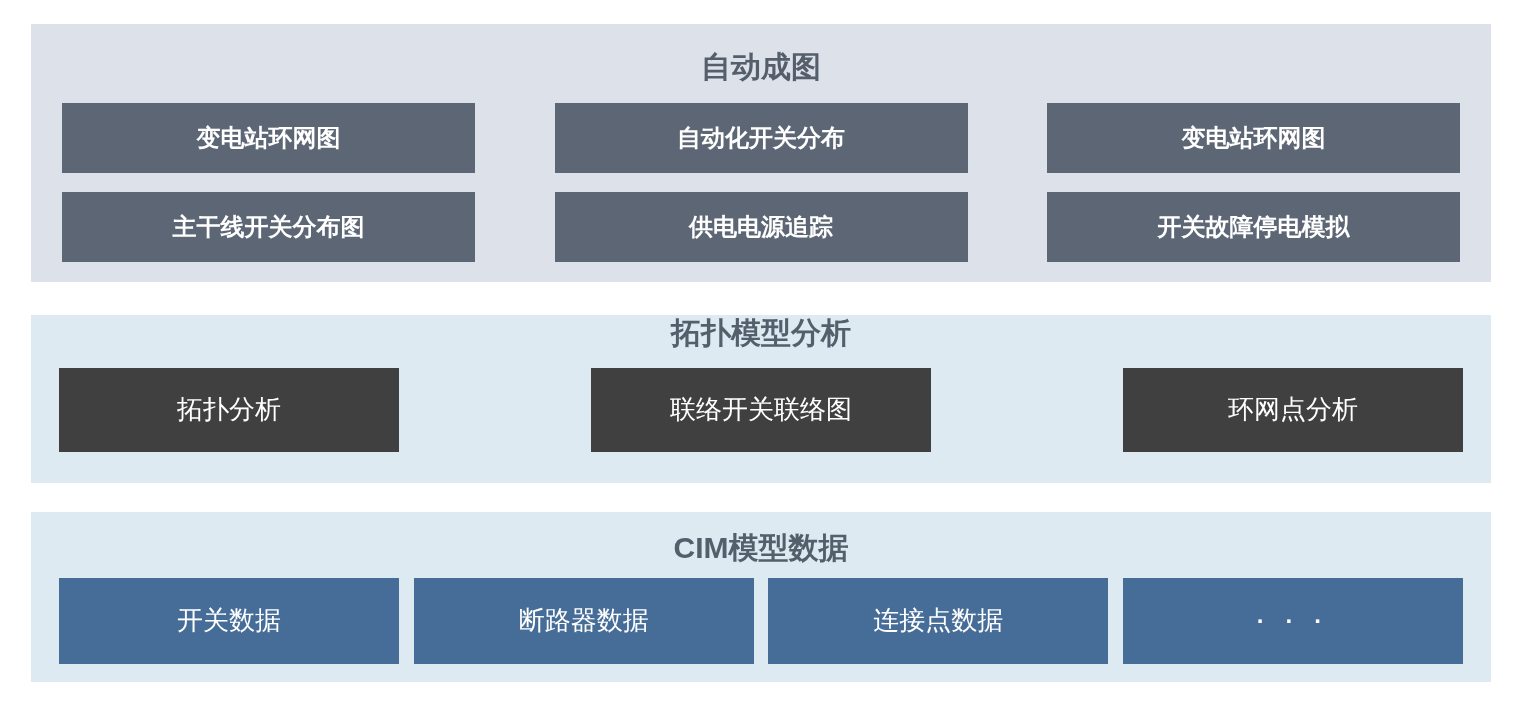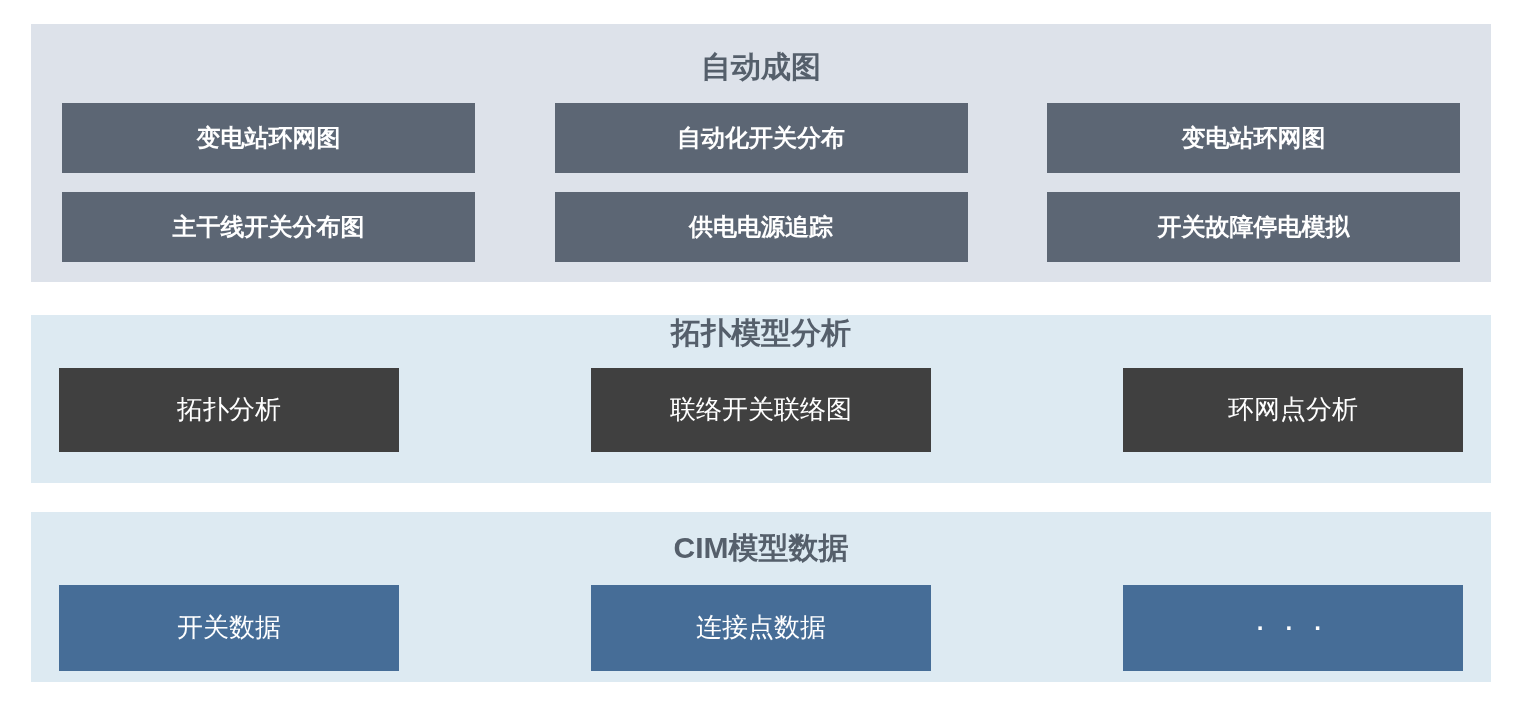--- a/index.html
+++ b/index.html
@@ -21,21 +21,21 @@
 
   .panel-title {
     text-align: center;
     font-size: 30px;
     font-weight: bold;
     color: #555f6b;
     line-height: 36px;
   }
   .panel-1 .panel-title { padding-top: 25px; margin-bottom: 18px; }
   .panel-2 .panel-title { padding-top: 0; margin-bottom: 17px; }
-  .panel-3 .panel-title { padding-top: 18px; margin-bottom: 19px; }
+  .panel-3 .panel-title { padding-top: 18px; margin-bottom: 12px; }
 
   .row {
     display: flex;
     justify-content: space-between;
     align-items: stretch;
   }
   .panel-1 .row + .row { margin-top: 19px; }
 
   .box {
     display: flex;
@@ -115,20 +115,23 @@
     </div>
   </section>
 
   <section class="panel panel-3">
     <h2 class="panel-title">CIM模型数据</h2>
     <div class="row">
       <div class="box s3-box">
         <span>开关数据</span>
       </div>
       <div class="box s3-box">
+        <span>断路器数据</span>
+      </div>
+      <div class="box s3-box">
         <span>连接点数据</span>
       </div>
       <div class="box s3-box ellipsis-box">
         <span>· · ·</span>
       </div>
     </div>
   </section>
 
 </div>
 

